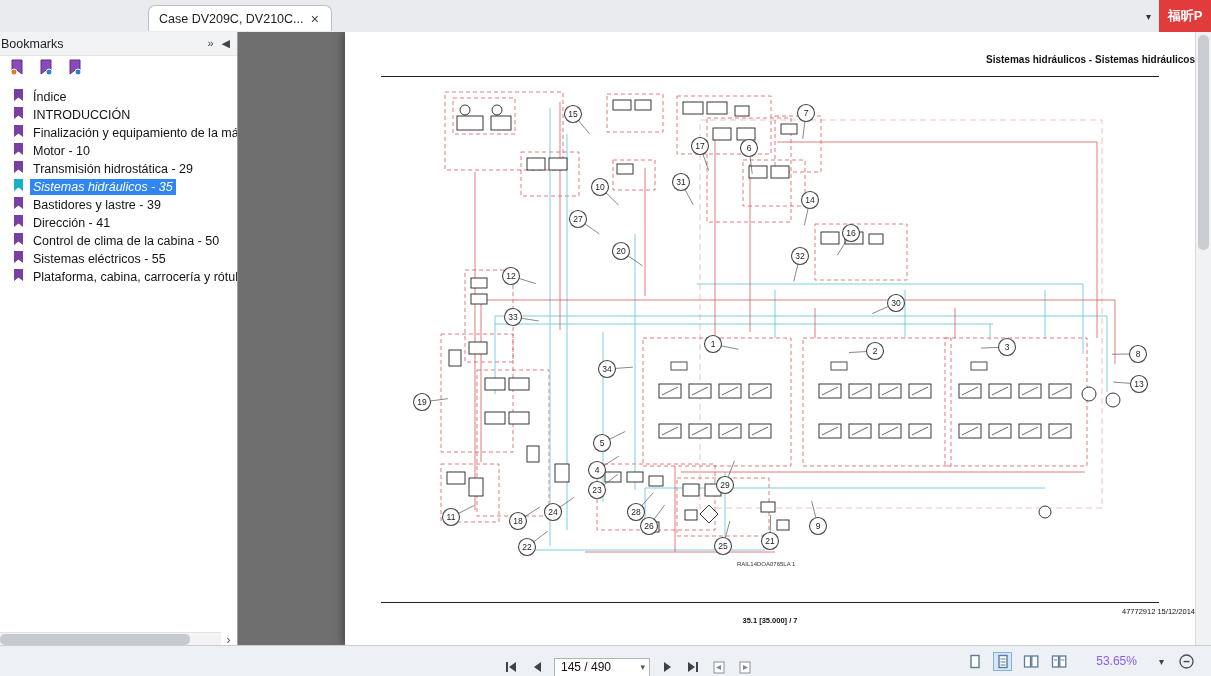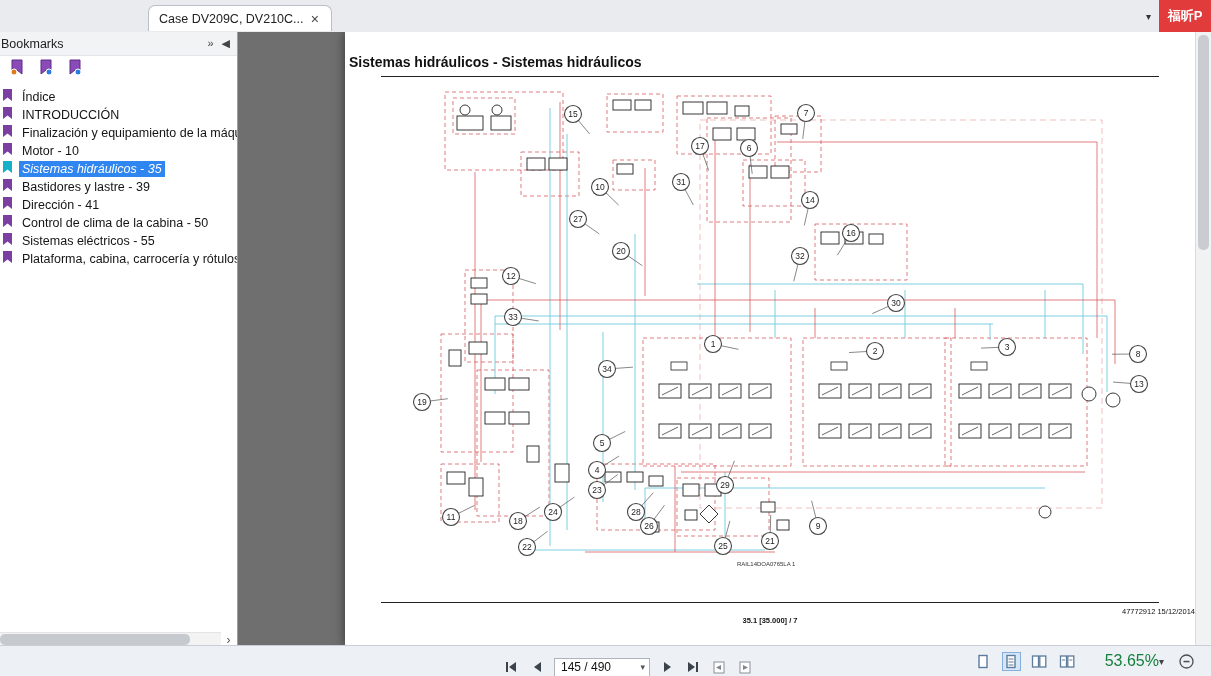--- a/index.html
+++ b/index.html
@@ -22,35 +22,35 @@
 
   
   .sidebar{position:absolute;left:0;top:32px;width:237px;bottom:30px;background:#fff;
            border-right:1px solid #9aa0a6;overflow:hidden;}
   .panel-header{height:23px;background:#f2f3f5;border-bottom:1px solid #e3e5e8;display:flex;
                 align-items:center;font-size:12.5px;color:#222;overflow:hidden;}
   .panel-title{margin-left:-7px;padding-left:8px;white-space:nowrap;}
   .hdr-btns{margin-left:auto;display:flex;gap:8px;padding-right:7px;font-size:11px;color:#444;}
   .panel-tools{height:27px;display:flex;align-items:center;gap:13px;padding-left:9px;}
   .bm-list{list-style:none;margin:5px 0 0;padding:0;font-size:12.5px;color:#141414;}
-  .bm-item{display:flex;align-items:center;height:18px;padding-left:2px;white-space:nowrap;overflow:hidden;}
+  .bm-item{display:flex;align-items:center;height:18px;padding-left:13px;white-space:nowrap;overflow:hidden;}
   .bm-flag{flex:0 0 auto;margin-right:6px;}
   .bm-label{padding:1px 3px;line-height:14px;}
   .bm-item.selected .bm-label{background:#2f86f0;color:#fff;font-style:italic;}
   .panel-hscroll{position:absolute;left:0;right:16px;bottom:0;height:13px;background:#f3f3f4;
                  border-top:1px solid #e4e4e6;}
   .panel-hscroll .thumb{position:absolute;left:0;top:1px;height:11px;width:190px;background:#c6c9cd;border-radius:5px;}
   .panel-scroll-arrow{position:absolute;right:2px;bottom:0;height:13px;width:13px;font-size:12px;color:#555;
                       display:flex;align-items:center;justify-content:center;}
 
   
   .docarea{position:absolute;left:238px;top:32px;right:0;bottom:30px;background:#6f6f6f;overflow:hidden;}
   .page{position:absolute;left:107px;top:0;width:850px;height:614px;background:#fff;
         box-shadow:0 0 10px rgba(0,0,0,.55);}
-  .page-title{position:absolute;top:22px;left:4px;right:0;text-align:left;font-size:14px;font-weight:bold;color:#111;}
+  .page-title{position:absolute;top:22px;left:4px;right:0;text-align:right;font-size:10px;font-weight:bold;color:#111;}
   .rule-top{position:absolute;top:44px;left:36px;right:36px;border-top:1px solid #222;}
   .rule-bottom{position:absolute;top:570px;left:36px;right:36px;border-top:1px solid #222;}
   .figref{position:absolute;top:529px;left:392px;font-size:6px;color:#333;}
   .pf1{position:absolute;top:575px;width:100%;text-align:right;font-size:7.5px;color:#111;}
   .pf2{position:absolute;top:584px;width:100%;text-align:center;font-size:7.5px;font-weight:bold;color:#111;}
   #schematic{position:absolute;left:0;top:0;}
   #schematic text{font-family:"Liberation Sans",sans-serif;}
   .vscroll{position:absolute;top:0;right:0;bottom:0;width:15px;background:#f1f2f3;border-left:1px solid #d9dbde;}
   .vthumb{position:absolute;top:3px;left:2px;width:11px;height:215px;background:#c9ccd0;border-radius:5px;}
 
@@ -61,21 +61,21 @@
   .nav-btn{display:flex;align-items:center;justify-content:center;width:18px;height:20px;}
   .page-box{display:flex;align-items:center;background:#fff;border:1px solid #aeb4bb;height:19px;width:96px;box-sizing:border-box;}
   .page-box input{border:none;outline:none;width:66px;font-size:12px;padding:0 0 0 6px;
                   font-family:"Liberation Sans",sans-serif;background:transparent;color:#111;}
   .page-box .caret{font-size:9px;color:#555;margin-left:auto;padding-right:4px;}
   .sb-right{position:absolute;right:16px;top:0;height:30px;display:flex;align-items:center;}
   .view-icons{display:flex;gap:9px;margin-right:28px;}
   .view-icon{width:19px;height:19px;display:flex;align-items:center;justify-content:center;
              border:1px solid transparent;box-sizing:border-box;}
   .view-icon.selected{background:#d5e6f9;border-color:#86afdb;}
-  .zoom-label{font-size:16px;color:#15803d;margin-right:0;}
+  .zoom-label{font-size:12px;color:#8b5cf6;margin-right:22px;}
   .zoom-caret{font-size:10px;color:#444;margin-right:14px;}
   .minus-wrap{display:flex;align-items:center;}
 </style>
 </head>
 <body>
 
 <div id="app">
 
   <header class="tabbar">
     <div class="tab active">
@@ -133,20 +133,26 @@
           <span class="bm-flag"><svg width="11" height="13">
               <path d="M1,0 h9 v12 l-4.5,-3.5 L1,12 z" fill="#7a3fa0"></path>
             </svg></span>
           <span class="bm-label">Finalización y equipamiento de la máqu</span>
         </li>
         <li class="bm-item">
           <span class="bm-flag"><svg width="11" height="13">
               <path d="M1,0 h9 v12 l-4.5,-3.5 L1,12 z" fill="#7a3fa0"></path>
             </svg></span>
           <span class="bm-label">Motor - 10</span>
+        </li>
+        <li class="bm-item">
+          <span class="bm-flag"><svg width="11" height="13">
+              <path d="M1,0 h9 v12 l-4.5,-3.5 L1,12 z" fill="#7a3fa0"></path>
+            </svg></span>
+          <span class="bm-label">Transmisión hidrostática - 29</span>
         </li>
         <li class="bm-item selected">
           <span class="bm-flag"><svg width="11" height="13">
               <path d="M1,0 h9 v12 l-4.5,-3.5 L1,12 z" fill="#17b0c8"></path>
             </svg></span>
           <span class="bm-label">Sistemas hidráulicos - 35</span>
         </li>
         <li class="bm-item">
           <span class="bm-flag"><svg width="11" height="13">
               <path d="M1,0 h9 v12 l-4.5,-3.5 L1,12 z" fill="#7a3fa0"></path>

